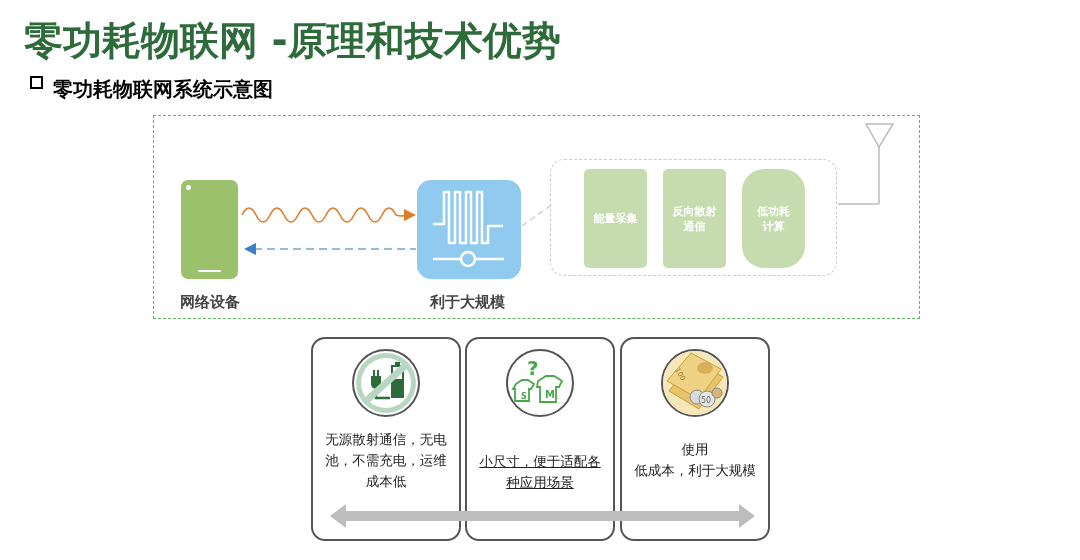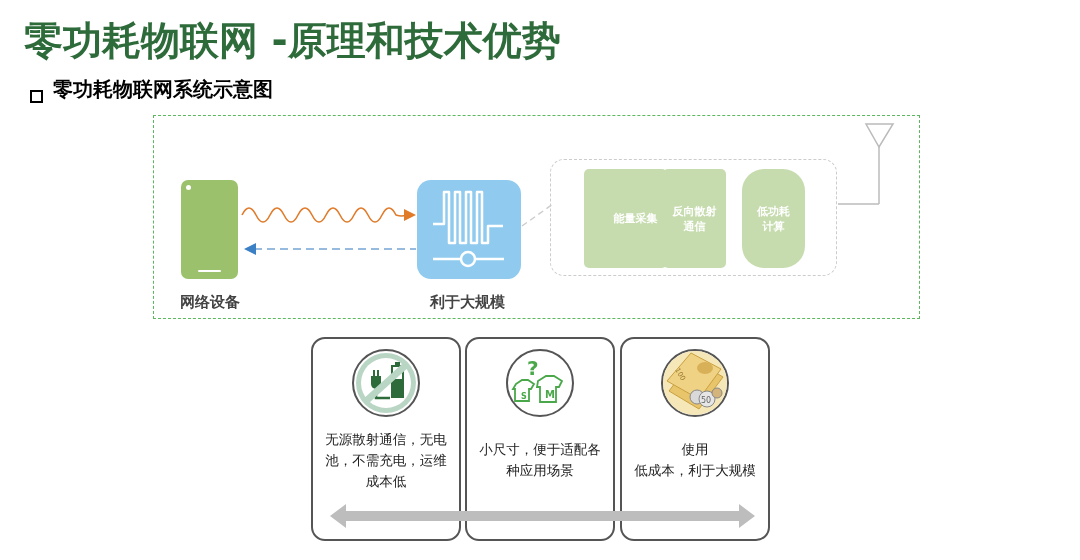--- a/index.html
+++ b/index.html
@@ -1,19 +1,19 @@
 <!DOCTYPE html>
 <html><head>
 <meta charset="utf-8">
 <style>
   html, body { margin:0; padding:0; }
   body { width:1080px; height:560px; background:#ffffff; position:relative; overflow:hidden;
          font-family:"DejaVu Sans", "Liberation Sans", sans-serif; }
   .title { position:absolute; left:24px; top:14px; font-size:39px; font-weight:bold; color:#2e6b3a; letter-spacing:0px; white-space:nowrap; }
-  .subtitle { position:absolute; left:30px; top:76px; font-size:20px; font-weight:bold; color:#000; display:flex; align-items:flex-end; white-space:nowrap; }
+  .subtitle { position:absolute; left:30px; top:76px; font-size:20px; font-weight:bold; color:#000; display:flex; align-items:flex-start; white-space:nowrap; }
   .subtitle .box { width:13px; height:13px; border:2.5px solid #000; margin-right:10px; box-sizing:border-box; }
   .diagram { position:absolute; left:153px; top:115px; width:767px; height:204px; border:1.5px dashed #5cb85c; box-sizing:border-box; }
   .abs { position:absolute; }
   .device { left:181px; top:180px; width:57px; height:99px; background:#9bc16c; border-radius:7px; }
   .device .dot { position:absolute; left:5px; top:5px; width:5px; height:5px; border-radius:50%; background:#fff; }
   .device .bar { position:absolute; left:17px; bottom:7px; width:23px; height:2.5px; background:#fff; border-radius:1px; }
   .terminal { left:417px; top:180px; width:104px; height:99px; background:#90cbef; border-radius:14px; }
   .label-dark { font-size:15px; color:#444; font-weight:bold; white-space:nowrap; }
   .module-group { left:550px; top:159px; width:287px; height:117px; border:1.5px dashed #cccccc; border-radius:14px; box-sizing:border-box; }
   .module { width:63px; height:99px; background:#c6dcae; border-radius:5px; color:#fff; font-size:11px; font-weight:bold; display:flex; align-items:center; justify-content:center; text-align:center; line-height:15px; }
@@ -54,21 +54,21 @@
     <line x1="58" y1="79" x2="87" y2="79" stroke="#fff" stroke-width="2.5"></line>
   </svg>
 </div>
 <div class="abs label-dark" style="left:430px; top:293px;">利于大规模</div>
 
 <svg class="abs" style="left:520px; top:200px;" width="35" height="30">
   <line x1="2" y1="26" x2="33" y2="4" stroke="#cccccc" stroke-width="1.4" stroke-dasharray="6,4"></line>
 </svg>
 
 <div class="abs module-group"></div>
-<div class="abs module" style="left:584px; top:169px;padding-left:20px;">
+<div class="abs module" style="left:584px; top:169px;">
   <span>能量采集</span>
 </div>
 <div class="abs module" style="left:663px; top:169px; flex-direction:column;">
   <span>反向散射</span>
   <span>通信</span>
 </div>
 <div class="abs module" style="left:742px; top:169px; flex-direction:column;border-radius:22px;">
   <span>低功耗</span>
   <span>计算</span>
 </div>
@@ -104,21 +104,21 @@
 <div class="abs card" style="left:465px;">
   <div class="icon-circle">
     <svg width="64" height="64" viewBox="0 0 64 64">
       <text x="19" y="24" font-size="20" font-weight="bold" fill="#4aa84a" font-family="DejaVu Sans, sans-serif">?</text>
       <path d="M8 33 l6 -4 h6 l6 4 l-3 5 h-2 v12 h-14 v-12 h-2 z" fill="none" stroke="#4aa84a" stroke-width="1.8"></path>
       <text x="13" y="48" font-size="8" font-weight="bold" fill="#4aa84a" font-family="DejaVu Sans, sans-serif">S</text>
       <path d="M30 30 l8 -5 h8 l8 5 l-3 6 h-3 v15 h-16 v-15 h-3 z" fill="none" stroke="#4aa84a" stroke-width="1.8"></path>
       <text x="37" y="47" font-size="10" font-weight="bold" fill="#4aa84a" font-family="DejaVu Sans, sans-serif">M</text>
     </svg>
   </div>
-  <div class="card-text" style="top:100px;">
+  <div class="card-text" style="top:112px;text-decoration:underline;">
     <div>小尺寸，便于适配各</div>
     <div>种应用场景</div>
   </div>
 </div>
 
 <div class="abs card" style="left:620px;">
   <div class="icon-circle">
     <svg width="64" height="64" viewBox="0 0 64 64">
       <rect x="0" y="0" width="64" height="64" fill="#f6e7b8"></rect>
       <polygon points="6,40 30,8 60,26 36,58" fill="#e8c46a" stroke="#c8a040" stroke-width="1"></polygon>

